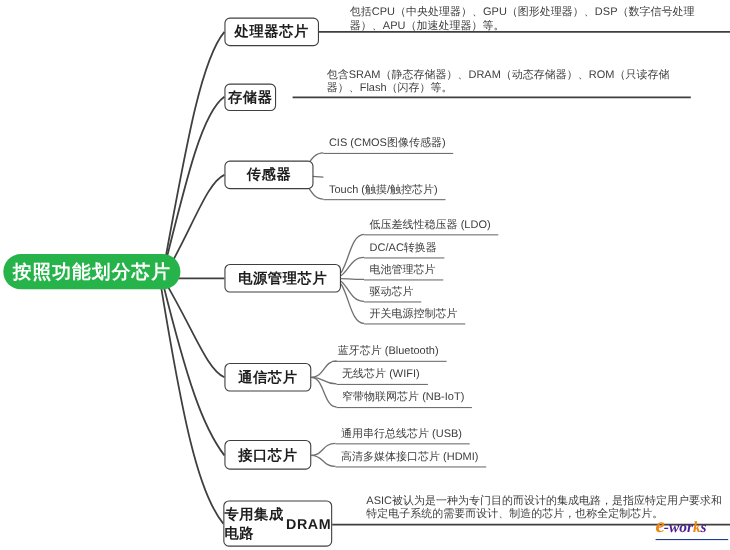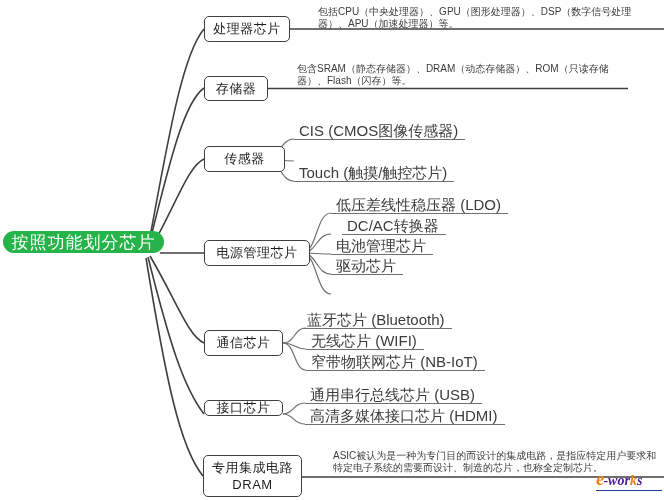--- a/index.html
+++ b/index.html
@@ -1,27 +1,27 @@
 <!DOCTYPE html>
 <html><head>
 <meta charset="utf-8">
 <style>
   html,body{margin:0;padding:0;background:#ffffff;}
   .canvas{position:relative;width:664px;height:500px;background:#ffffff;overflow:hidden;
           font-family:"Liberation Sans","DejaVu Sans",sans-serif;}
   .canvas svg{position:absolute;left:0;top:0;z-index:0;}
-  .root{position:absolute;left:3px;top:231px;width:161px;height:22px;z-index:2;
-        background:#26B44A;border-radius:21px;color:#ffffff;font-size:17px;font-weight:normal;
+  .root{position:absolute;left:3px;top:231px;width:161px;height:32px;z-index:2;
+        background:#26B44A;border-radius:21px;color:#ffffff;font-size:17px;font-weight:bold;
         display:flex;align-items:center;justify-content:center;letter-spacing:1px;}
   .node{position:absolute;z-index:1;background:#ffffff;border:1.4px solid #3F3F3F;border-radius:5px;
-        color:#1E1E1E;font-size:13px;font-weight:normal;display:flex;align-items:center;justify-content:center;
+        color:#1E1E1E;font-size:13px;font-weight:bold;display:flex;align-items:center;justify-content:center;
         box-sizing:border-box;letter-spacing:0.5px;}
-  .node.asic{flex-direction:column;line-height:17px;}
+  .node.asic{flex-direction:row;line-height:17px;}
   .note{position:absolute;z-index:1;font-size:10px;line-height:11.5px;color:#3C3C3C;}
-  .leaf{position:absolute;z-index:1;font-size:15px;line-height:13px;color:#3C3C3C;white-space:nowrap;
+  .leaf{position:absolute;z-index:1;font-size:10px;line-height:13px;color:#3C3C3C;white-space:nowrap;
         padding:0 7px 2px 5px;border-bottom:1.2px solid #707070;text-align:center;}
   .logo{position:absolute;left:596px;top:471px;z-index:1;width:66px;
         font-family:"Liberation Serif","DejaVu Serif",serif;font-style:italic;font-weight:bold;
         display:flex;align-items:baseline;border-bottom:1.5px solid #1D3E96;padding-bottom:1px;}
   .logo .e{color:#EE8411;font-size:19px;line-height:16px;margin-right:-1px;}
   .logo .blue{color:#4c1d95;font-size:14px;}
   .logo .orange{color:#EE8411;font-size:14px;}
 </style>
 </head>
 <body>
@@ -57,41 +57,42 @@
       <path d="M283,343 C295,343 294,349 306,349"></path>
       <path d="M283,343 C295,343 294,370 306,370"></path>
       <path d="M283,414 C294,414 293,403 305,403"></path>
       <path d="M283,414 C294,414 293,424 305,424"></path>
     </g>
   </svg>
 
   <div class="root">按照功能划分芯片</div>
 
   <div class="node" style="left:204px;top:16px;width:86px;height:26px">处理器芯片</div>
-  <div class="node" style="left:204px;top:76px;width:64px;height:25px">存储器</div>
+  <div class="node" style="left:204px;top:76px;width:47px;height:25px">存储器</div>
   <div class="node" style="left:204px;top:146px;width:81px;height:26px">传感器</div>
   <div class="node" style="left:204px;top:240px;width:106px;height:26px">电源管理芯片</div>
   <div class="node" style="left:204px;top:330px;width:79px;height:26px">通信芯片</div>
-  <div class="node" style="left:204px;top:400px;width:79px;height:16px">接口芯片</div>
+  <div class="node" style="left:204px;top:400px;width:79px;height:27px">接口芯片</div>
   <div class="node asic" style="left:203px;top:455px;width:99px;height:42px">
     <span>专用集成电路</span>
     <span>DRAM</span>
   </div>
 
   <div class="note" style="left:318px;top:6px;width:340px">包括CPU（中央处理器）、GPU（图形处理器）、DSP（数字信号处理器）、APU（加速处理器）等。</div>
   <div class="note" style="left:297px;top:63px;width:340px">包含SRAM（静态存储器）、DRAM（动态存储器）、ROM（只读存储器）、Flash（闪存）等。</div>
   <div class="note" style="left:333px;top:450px;width:330px">ASIC被认为是一种为专门目的而设计的集成电路，是指应特定用户要求和特定电子系统的需要而设计、制造的芯片，也称全定制芯片。</div>
 
   <div class="leaf" style="left:294px;top:124px">CIS (CMOS图像传感器)</div>
   <div class="leaf" style="left:331px;top:198px">低压差线性稳压器 (LDO)</div>
 
   <div class="leaf" style="left:294px;top:166px">Touch (触摸/触控芯片)</div>
-  <div class="leaf" style="left:342px;top:219px">DC/AC转换器</div>
+  <div class="leaf" style="left:331px;top:219px">DC/AC转换器</div>
   <div class="leaf" style="left:331px;top:239px">电池管理芯片</div>
   <div class="leaf" style="left:331px;top:259px">驱动芯片</div>
+  <div class="leaf" style="left:331px;top:279px">开关电源控制芯片</div>
 
   <div class="leaf" style="left:302px;top:313px">蓝牙芯片 (Bluetooth)</div>
   <div class="leaf" style="left:306px;top:334px">无线芯片 (WIFI)</div>
   <div class="leaf" style="left:305px;top:388px">通用串行总线芯片 (USB)</div>
 
   <div class="leaf" style="left:306px;top:355px">窄带物联网芯片 (NB-IoT)</div>
   <div class="leaf" style="left:305px;top:409px">高清多媒体接口芯片 (HDMI)</div>
 
   <div class="logo">
     <span class="e">e</span>

